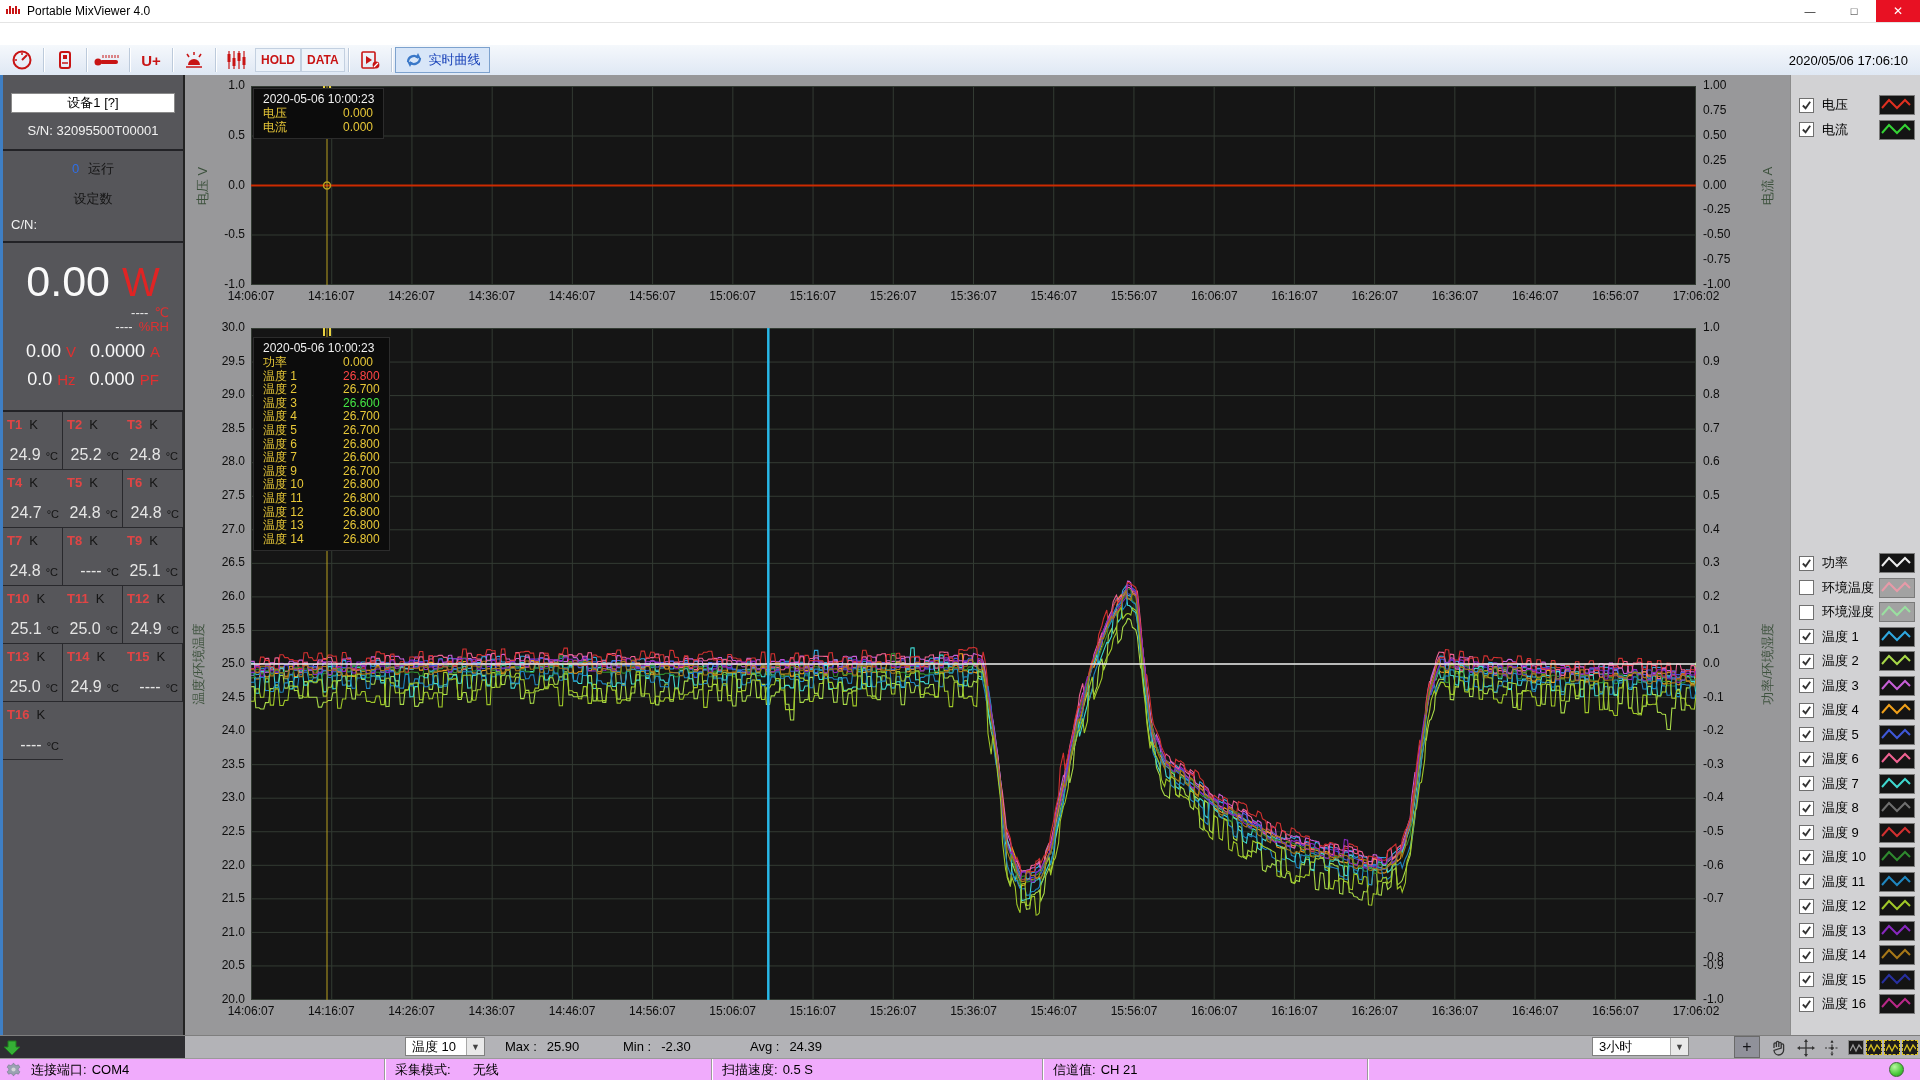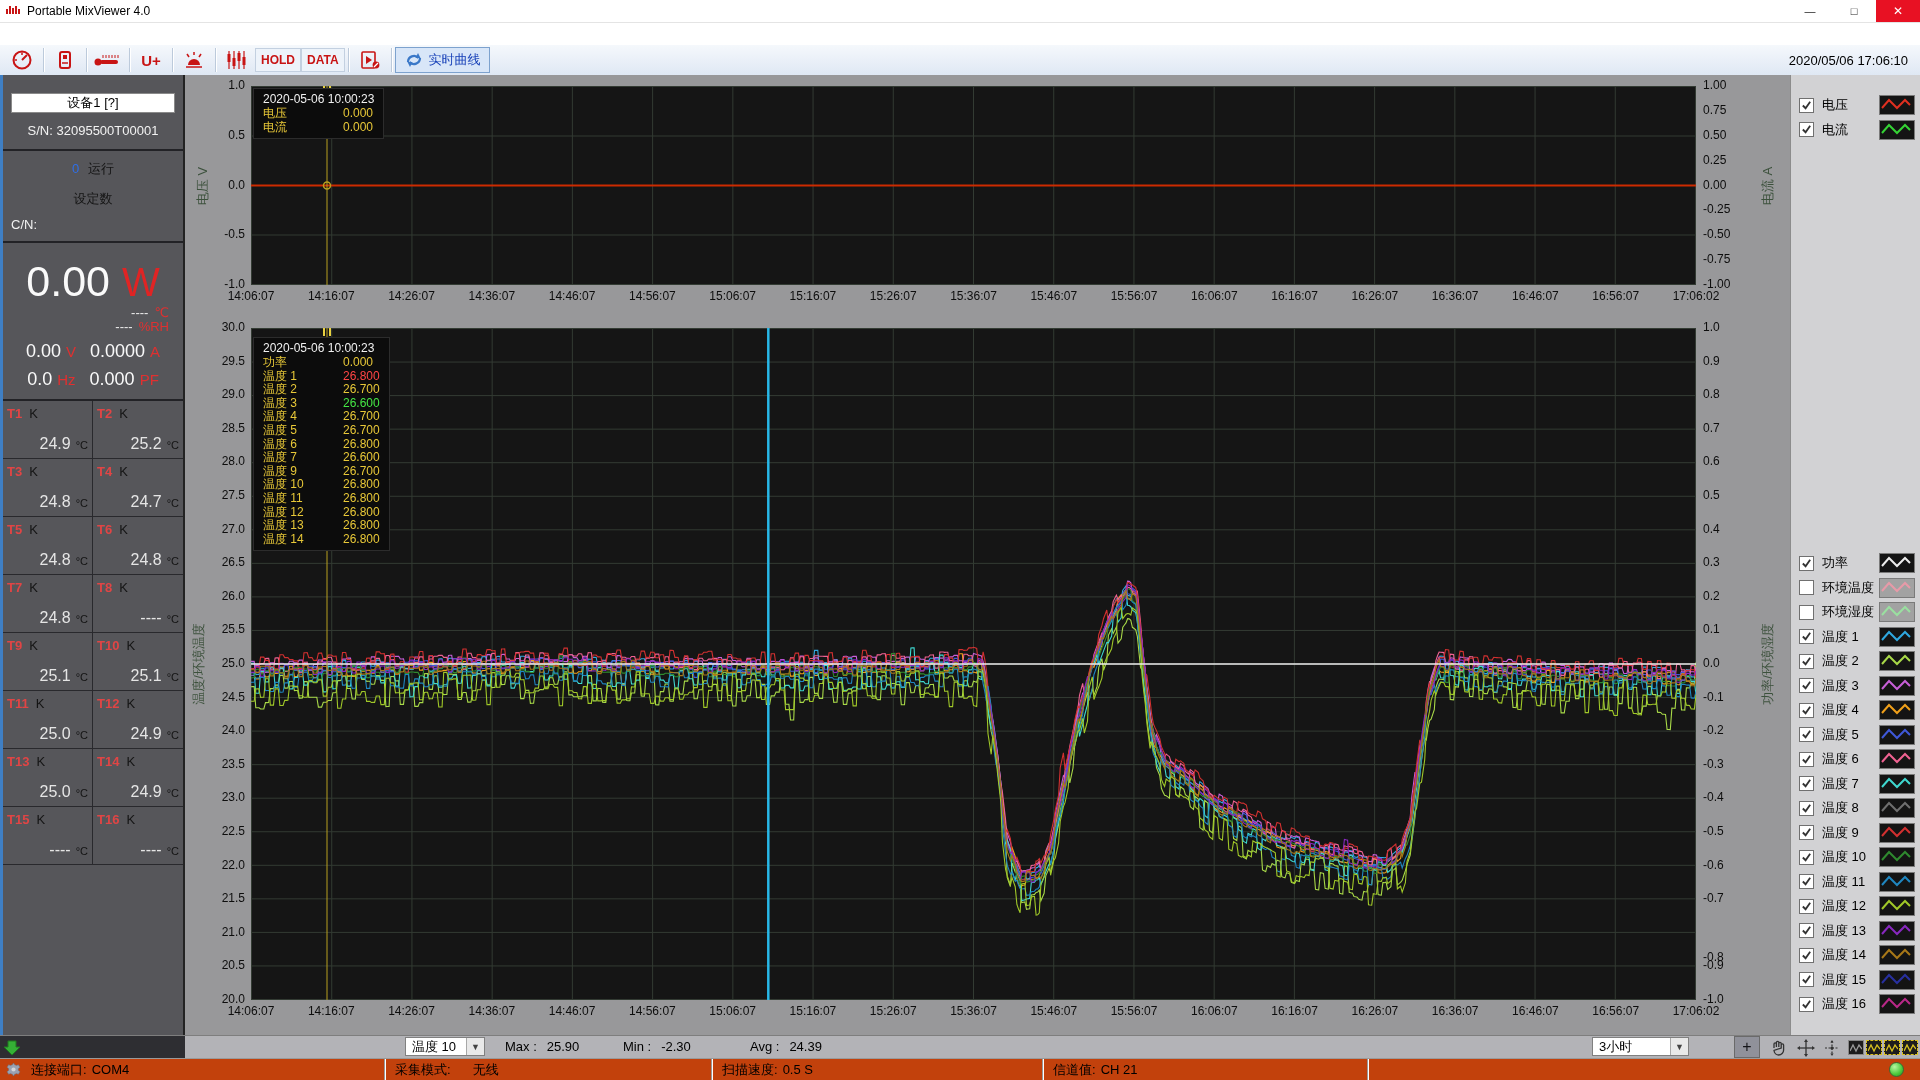--- a/index.html
+++ b/index.html
@@ -53,22 +53,22 @@
   .big-row{display:flex;align-items:baseline;justify-content:center;gap:12px;}
   .big-num{font-size:43px;color:#fafafa;}
   .big-unit{font-size:40px;color:#e02424;}
   .amb-row{text-align:right;padding-right:14px;font-size:13px;line-height:14px;}
   .amb-val{color:#ececec;}
   .amb-unit{color:#e03030;margin-left:6px;}
   .elec-row{display:flex;justify-content:center;align-items:baseline;margin-top:7px;}
   .ev{font-size:18px;color:#fafafa;}
   .eu{font-size:15px;color:#e03030;margin:0 0 0 5px;}
   .ev+ .ev, .gap{margin-left:14px;}
-  .temp-grid{margin-top:9px;border-top:2px solid #222226;display:grid;
-             grid-template-columns:1fr 1fr;}
+  .temp-grid{margin-top:20px;border-top:2px solid #222226;display:grid;
+             grid-template-columns:1fr 1fr 1fr;}
   .ch-cell{height:58px;border-bottom:1px solid #29292d;position:relative;padding:3px 0 0 4px;
            box-sizing:border-box;}
   .ch-cell:nth-child(odd){border-right:1px solid #29292d;}
   .ch-id{color:#e04545;font-size:13px;font-weight:bold;}
   .ch-type{color:#141414;font-size:13px;margin-left:7px;}
   .ch-l2{position:absolute;right:4px;bottom:5px;}
   .ch-val{color:#e5e5e5;font-size:16px;}
   .ch-unit{color:#141414;font-size:11px;margin-left:5px;}
 
   
@@ -113,21 +113,21 @@
   .plus-btn{position:absolute;left:1734px;top:0;width:26px;height:22px;background:#90919a;
             border:1px solid #6a6a6a;box-sizing:border-box;display:flex;align-items:center;
             justify-content:center;font-size:16px;color:#15151a;}
   .nav-ico{position:absolute;top:1px;width:24px;height:21px;display:flex;align-items:center;justify-content:center;}
   .mode-btn{position:absolute;top:4px;width:16px;height:15px;background:#1c1c1c;
             box-sizing:border-box;display:flex;align-items:center;justify-content:center;}
   .mode-btn.dash{border:1px dashed #d8c020;}
   .mode-btn.plain{border:1px solid #888;}
 
   
-  .statusbar{position:absolute;top:1058px;left:0;width:1920px;height:22px;background:#c2410c;
+  .statusbar{position:absolute;top:1058px;left:0;width:1920px;height:22px;background:#f0abfc;
              border-top:1px solid #9a9a9a;box-sizing:border-box;display:flex;align-items:center;}
   .gear{margin:0 8px 0 6px;display:flex;}
   .status-seg{height:22px;display:flex;align-items:center;font-size:13px;color:#000;
               border-right:1px solid #9a9a9a;box-shadow:1px 0 0 #fff;box-sizing:border-box;}
   .st-label{margin-right:5px;}
   .status-ind{position:absolute;right:16px;top:3px;width:15px;height:15px;border-radius:50%;
               background:radial-gradient(circle at 35% 30%,#b8f8a0,#49c83a 60%,#2a8a22);
               border:1px solid #3a6a34;box-sizing:border-box;}
 </style>
 </head>

